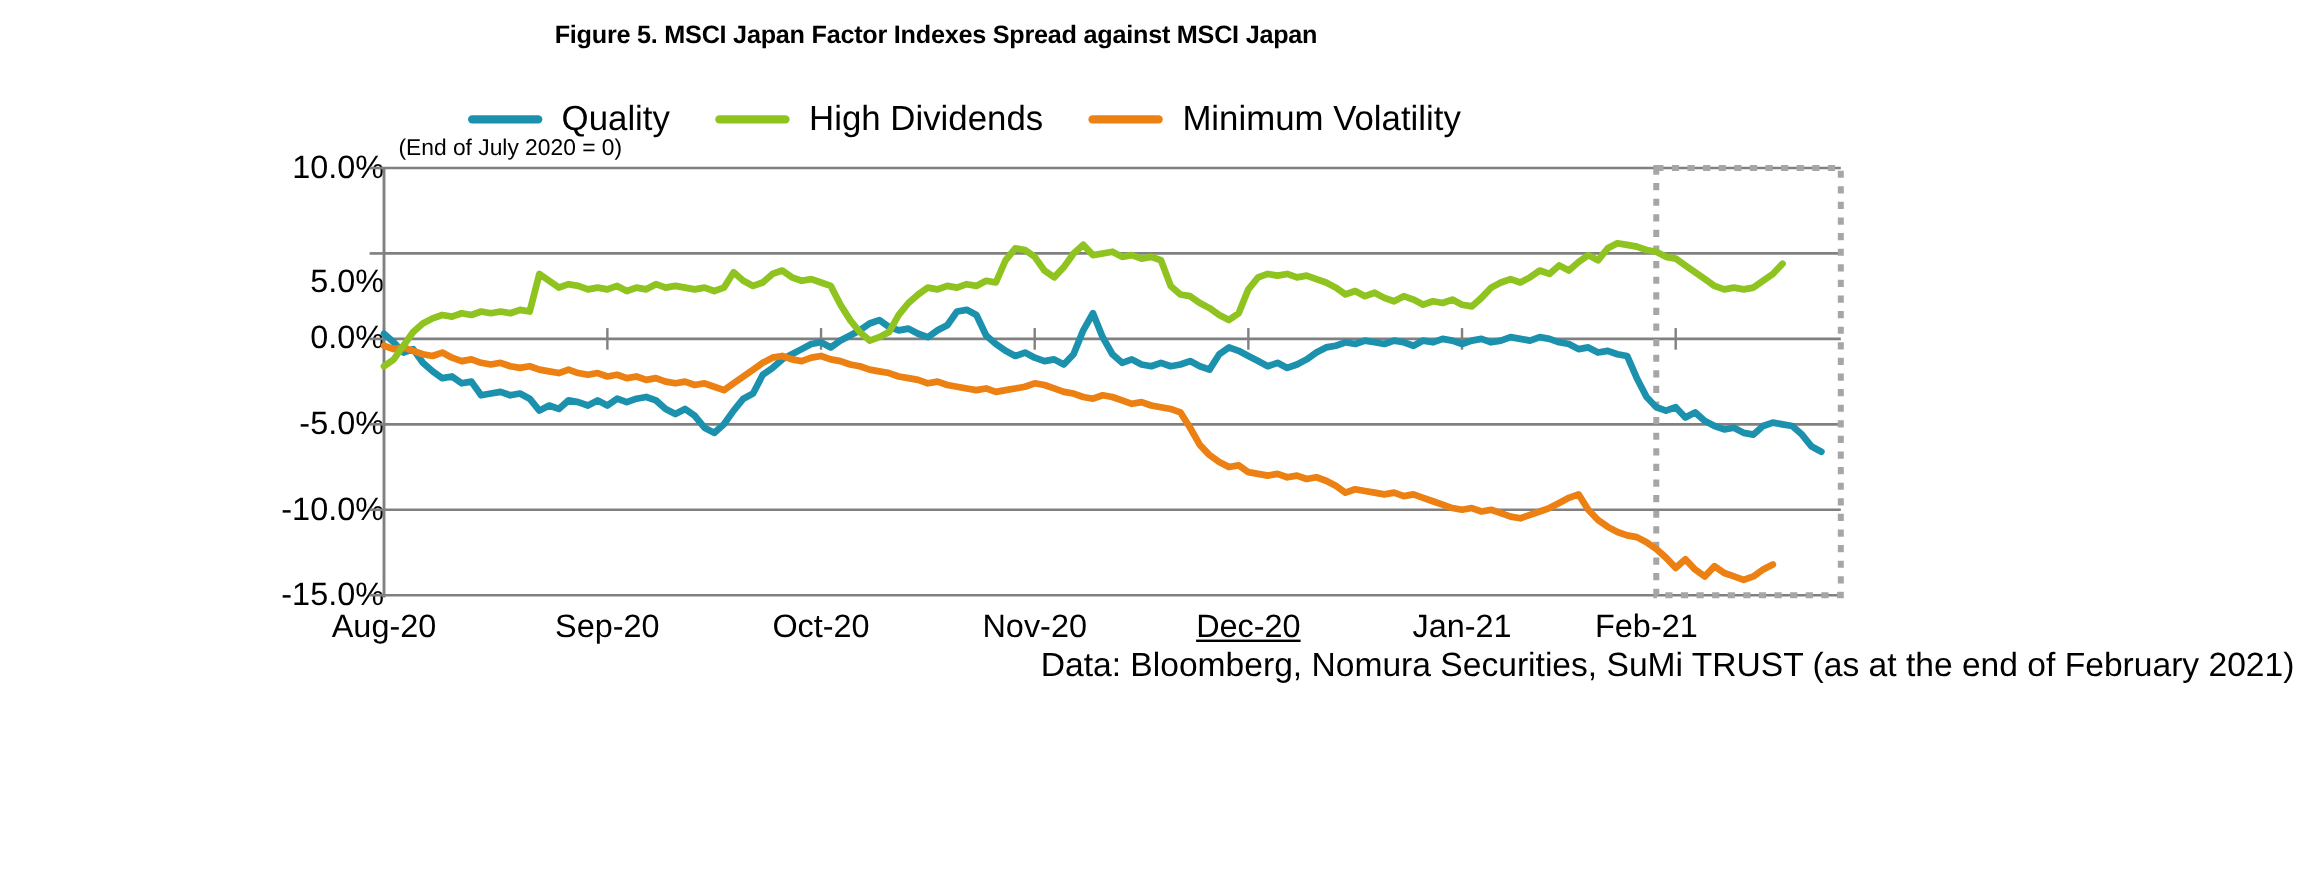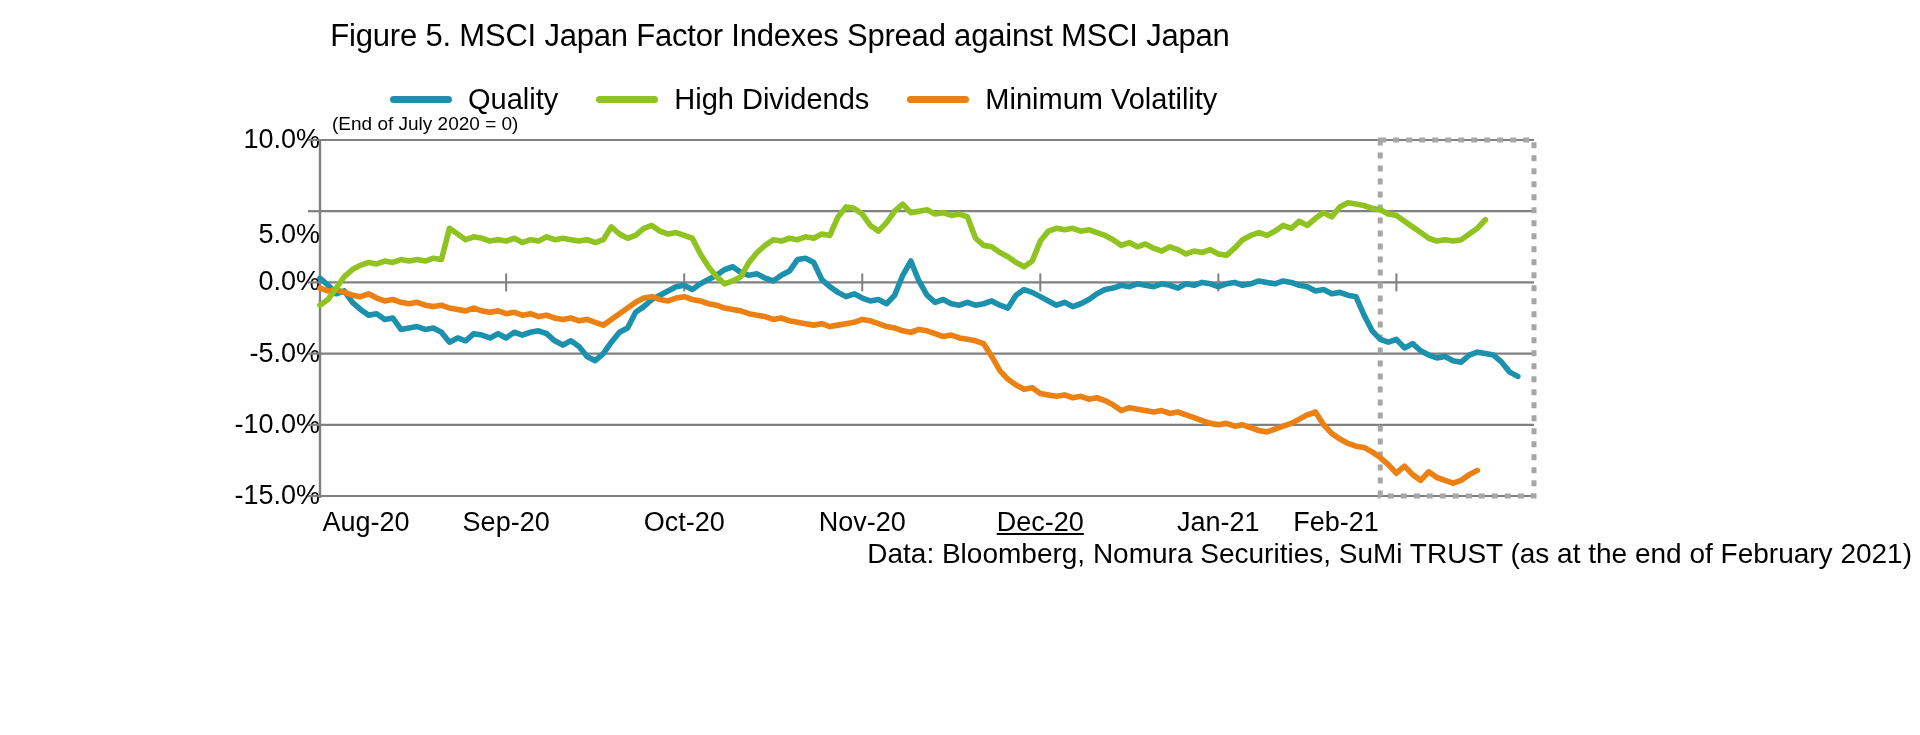--- a/index.html
+++ b/index.html
@@ -22,22 +22,22 @@
     width: 1920px;
     height: 735px;
   }
 
   .fig-title {
     position: absolute;
     left: 0;
     top: 18px;
     width: 1560px;
     text-align: center;
-    font-size: 31px;
-    font-weight: normal;
+    font-size: 21px;
+    font-weight: bold;
     letter-spacing: -0.2px;
     white-space: nowrap;
   }
 
   .legend {
     position: absolute;
     top: 80px;
     left: 390px;
     width: 850px;
     height: 38px;
@@ -141,27 +141,27 @@
 
   <div class="ytick-holder" id="ytick-holder">
       <div class="ylabel" style="top: 126px;">10.0%</div>
       <div class="ylabel" style="top: 197.2px; margin-top: 24px;">5.0%</div>
       <div class="ylabel" style="top: 268.4px;">0.0%</div>
       <div class="ylabel" style="top: 339.6px;">-5.0%</div>
       <div class="ylabel" style="top: 410.8px;">-10.0%</div>
       <div class="ylabel" style="top: 482px; text-align: right;">-15.0%</div>
     </div>
   <div id="xtick-holder">
-      <div class="xlabel" style="left: 320px; margin-left: 46px;">Aug-20</div>
+      <div class="xlabel" style="left: 320px;">Aug-20</div>
       <div class="xlabel" style="left: 506.147px;">Sep-20</div>
       <div class="xlabel" style="left: 684.2px;">Oct-20</div>
       <div class="xlabel" style="left: 862.253px;">Nov-20</div>
       <div class="xlabel" style="left: 1040.31px; text-decoration: underline;">Dec-20</div>
       <div class="xlabel" style="left: 1218.36px;">Jan-21</div>
-      <div class="xlabel" style="left: 1336px;">Feb-21</div>
+      <div class="xlabel" style="left: 1372px;">Feb-21</div>
     </div>
 
   <svg class="plot" id="plot-svg" viewBox="0 0 1920 735" preserveAspectRatio="none" xmlns="http://www.w3.org/2000/svg">
       <line x1="320" x2="1534" y1="140" y2="140" stroke="#808080" stroke-width="2.2"></line>
       <line x1="320" x2="1534" y1="211.2" y2="211.2" stroke="#808080" stroke-width="2.2"></line>
       <line x1="320" x2="1534" y1="282.4" y2="282.4" stroke="#808080" stroke-width="2.2"></line>
       <line x1="320" x2="1534" y1="353.6" y2="353.6" stroke="#808080" stroke-width="2.2"></line>
       <line x1="320" x2="1534" y1="424.8" y2="424.8" stroke="#808080" stroke-width="2.2"></line>
       <line x1="320" x2="1534" y1="496" y2="496" stroke="#808080" stroke-width="2.2"></line>
       <line x1="320" x2="320" y1="140" y2="498" stroke="#808080" stroke-width="2.4"></line>

